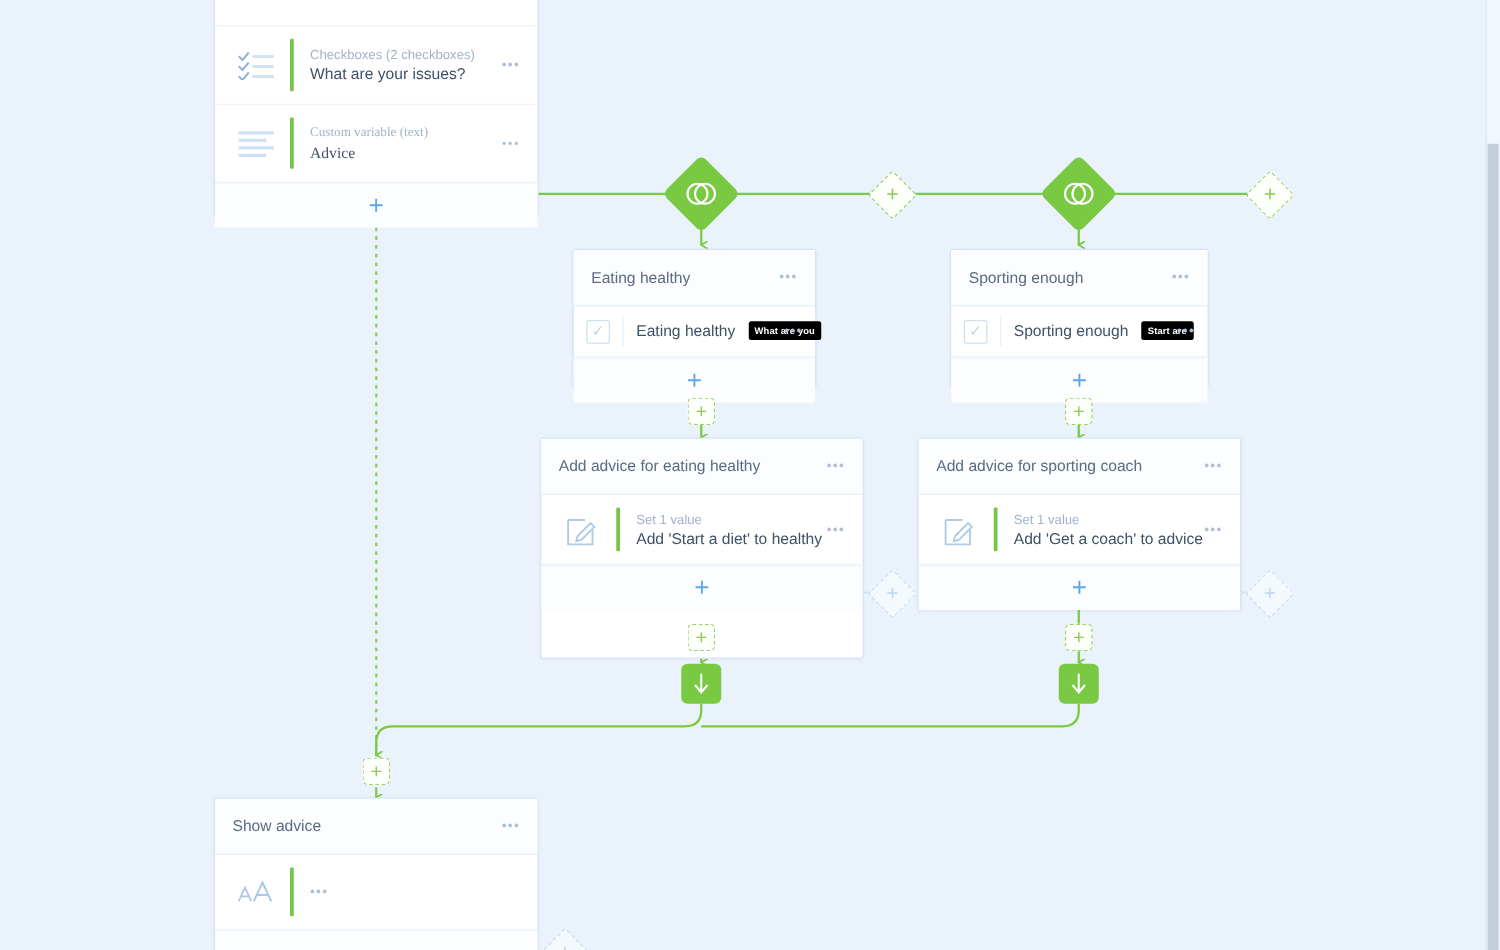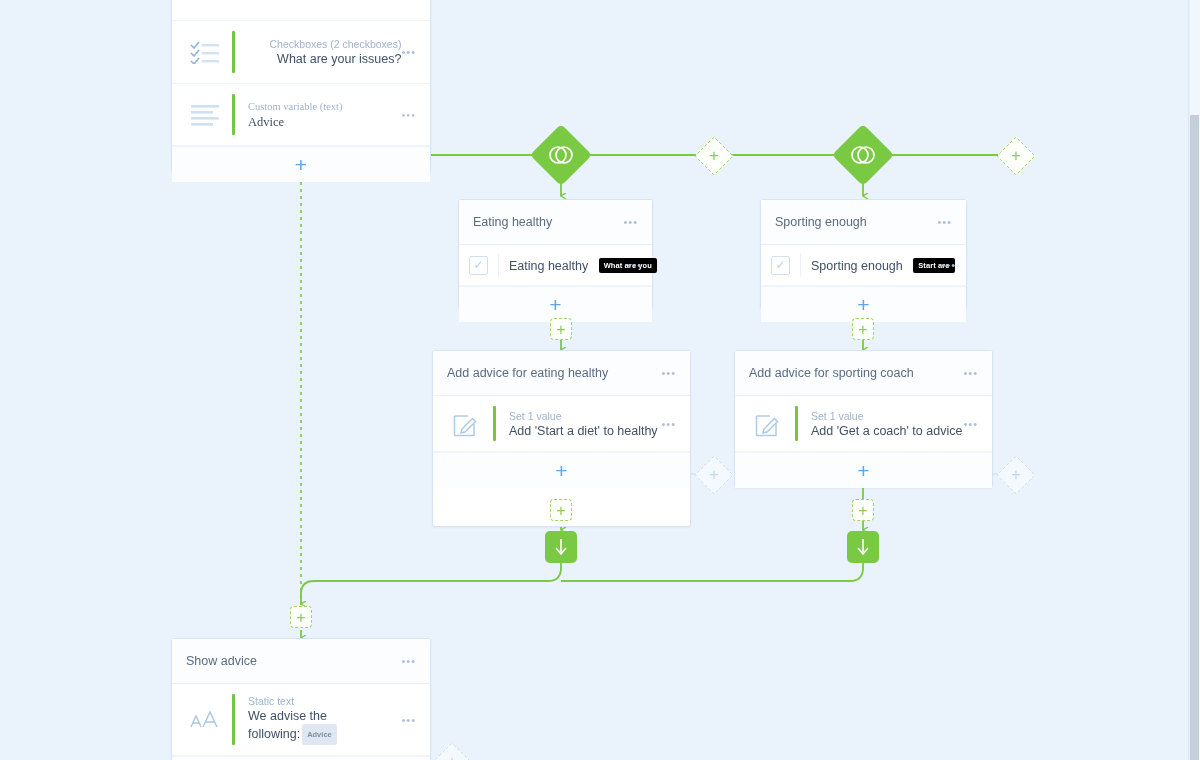--- a/index.html
+++ b/index.html
@@ -275,21 +275,21 @@
 
     <line x1="301" y1="630" x2="301" y2="638" stroke="#7ac943" stroke-width="1.8" marker-end="url(#ah-green)"></line>
 
     <line x1="691" y1="474" x2="698" y2="474" stroke="#d3e4f4" stroke-width="1.6"></line>
     <line x1="993" y1="474" x2="1001" y2="474" stroke="#d3e4f4" stroke-width="1.6"></line>
   </svg>
 
   <div class="card" style="left:171px; top:-40px; width:260px; height:212px;">
     <div class="row" style="height:60px;"></div>
 
-    <div class="row" style="height:63px;text-align:right;">
+    <div class="row" style="height:63px;">
       <div class="row-icon">
         <svg width="30" height="24" viewBox="0 0 30 24">
           <path d="M1,5 L4,8 L9,2" fill="none" stroke="#8fb4dd" stroke-width="1.6"></path>
           <path d="M1,13 L4,16 L9,10" fill="none" stroke="#8fb4dd" stroke-width="1.6"></path>
           <path d="M1,21 L4,24 L9,18" fill="none" stroke="#8fb4dd" stroke-width="1.6"></path>
           <rect x="12" y="4" width="17" height="2.4" fill="#d3e2f2"></rect>
           <rect x="12" y="12" width="17" height="2.4" fill="#d3e2f2"></rect>
           <rect x="12" y="20" width="17" height="2.4" fill="#d3e2f2"></rect>
         </svg>
       </div>
@@ -480,27 +480,20 @@
       <div class="dots">•••</div>
     </div>
     <div class="row" style="min-height:60px;">
       <div class="row-icon">
         <svg width="32" height="22" viewBox="0 0 32 22">
           <path d="M2,18 L7,7 L12,18 M4,14 L10,14" fill="none" stroke="#a9c7e4" stroke-width="1.4"></path>
           <path d="M14,18 L21,3 L28,18 M17,13 L25,13" fill="none" stroke="#a9c7e4" stroke-width="1.5"></path>
         </svg>
       </div>
       <div class="green-bar"></div>
-      <div class="row-body">
-        <div class="row-sub">Static text</div>
-        <div class="row-main">
-          <span>We advise the</span><br>
-          <span>following:</span><span class="badge-grey">Advice</span>
-        </div>
-      </div>
       <div class="dots">•••</div>
     </div>
     <div class="card-footer" style="border-top:1px solid #eef4fb;">
       
     </div>
   </div>
 
   <div class="plus-diamond blue" style="left:438px; top:748px;">
     <span class="pd-ic">+</span>
   </div>

